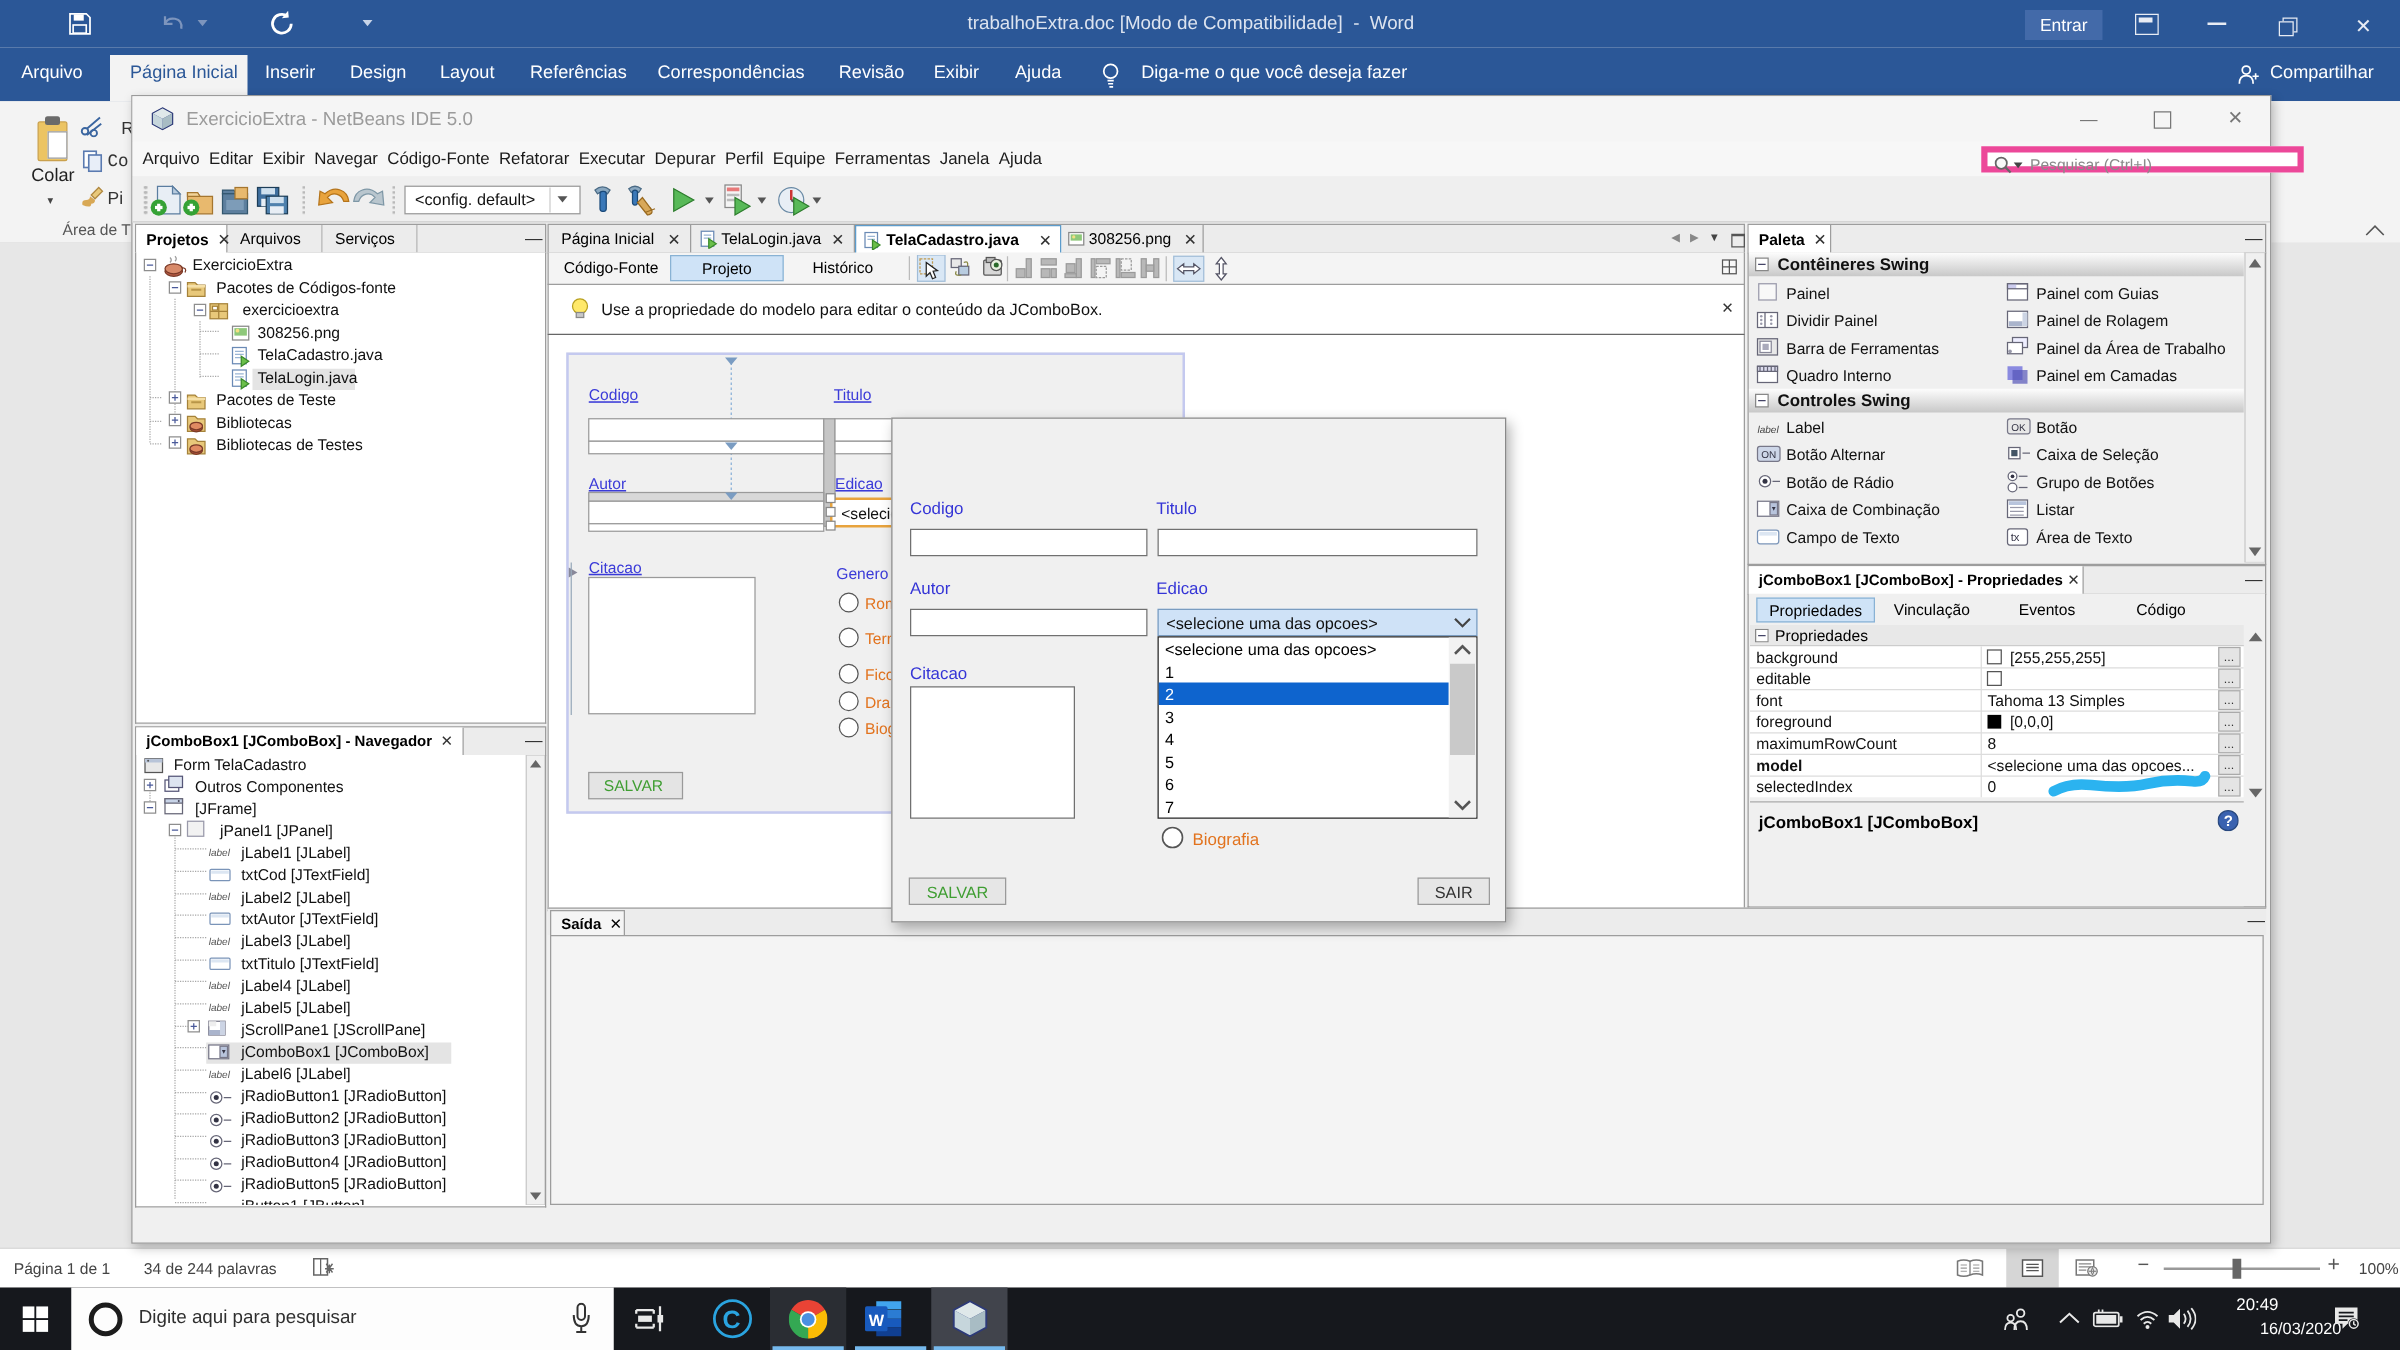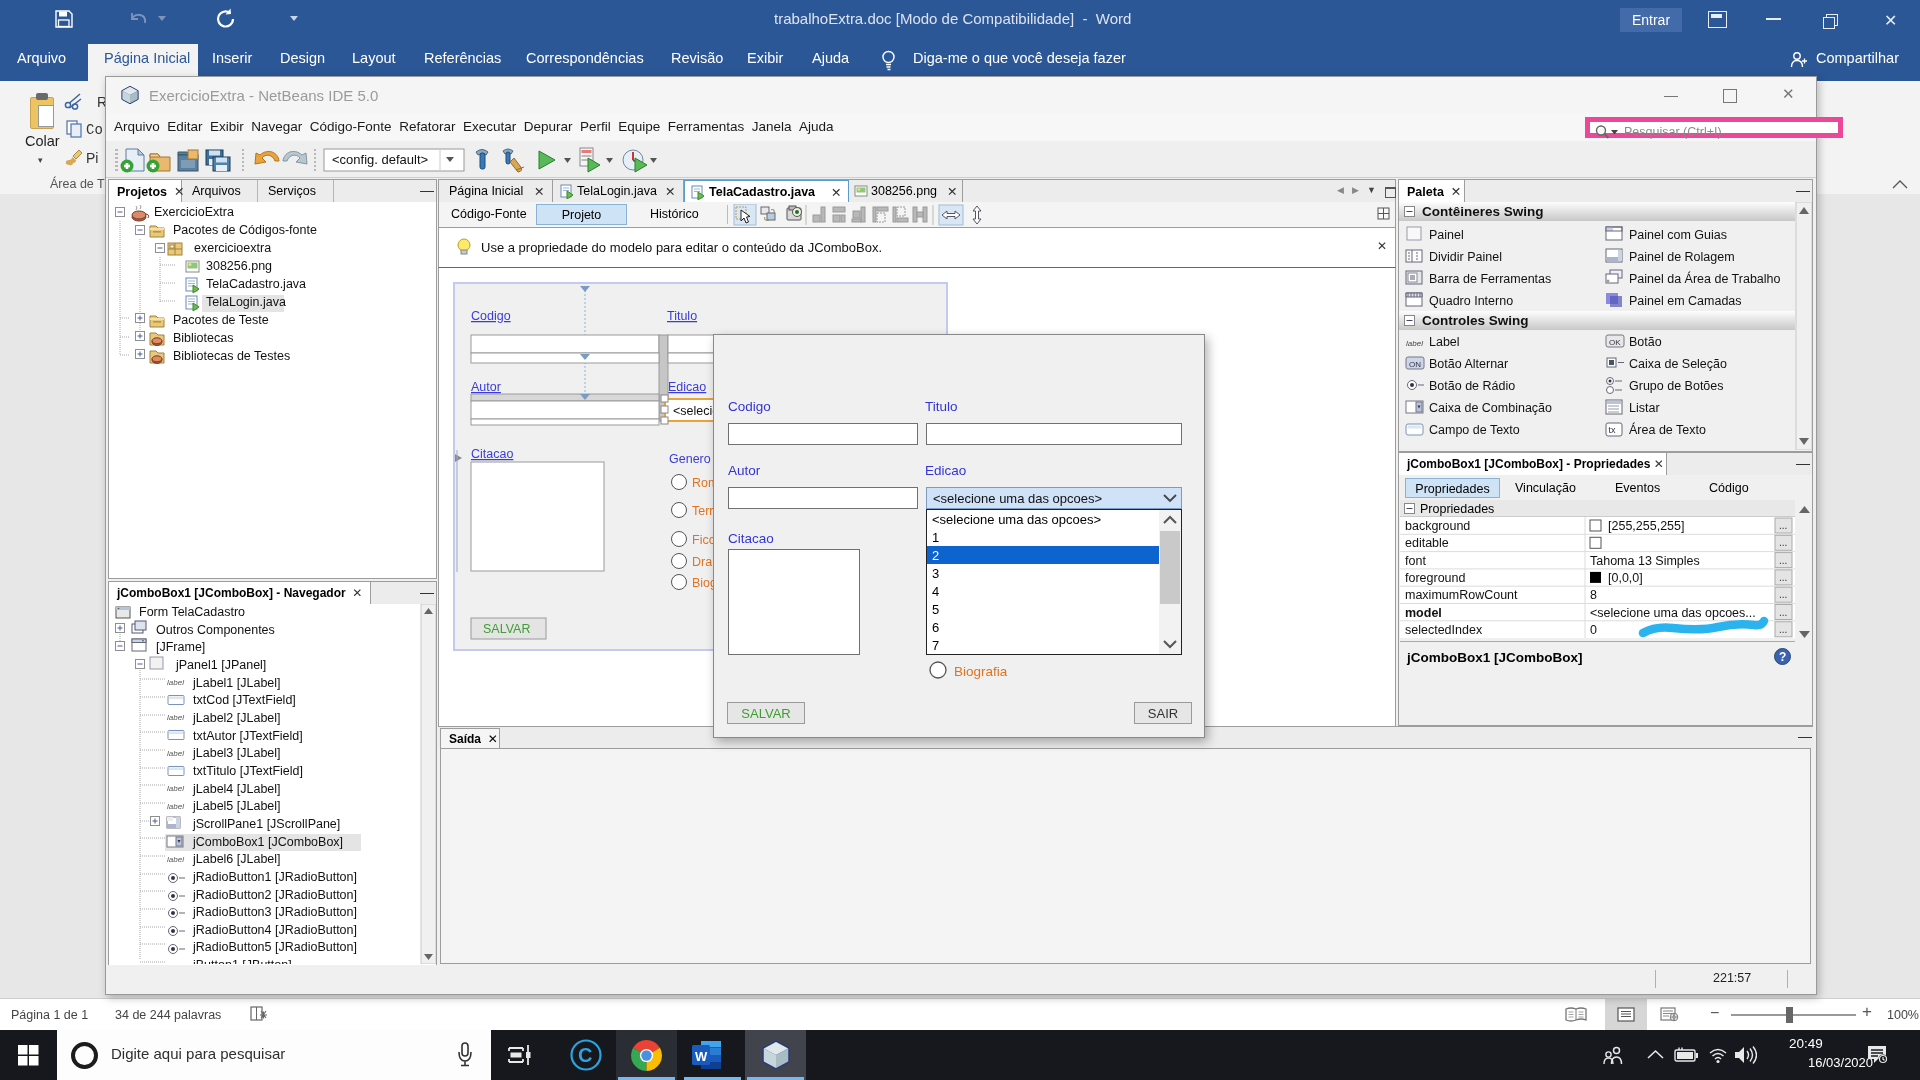--- a/index.html
+++ b/index.html
@@ -916,25 +916,20 @@
           <span class="abs" style="left:7px;top:8px;font-size:13.5px;font-weight:bold;">jComboBox1 [JComboBox]</span>
           <svg class="abs" style="left:374px;top:6px;" width="17" height="17">
               <circle cx="8.5" cy="8.5" r="8" fill="#3a62b0" stroke="#28487e"></circle>
               <text x="5" y="13" font-size="12" font-weight="bold" fill="#fff" font-family="Liberation Sans">?</text>
             </svg>
         </div>
       </div>
     </div>
   </div>
 
-  <div class="abs" style="left:0;top:888px;width:1710px;height:29px;background:#f0f0f0;font-size:12.5px;color:#222;">
-    <div class="abs" style="left:1549px;top:5px;width:1px;height:18px;background:#b0b0b0;"></div>
-    <span class="abs" style="left:1607px;top:6px;">221:57</span>
-    <div class="abs" style="left:1681px;top:5px;width:1px;height:18px;background:#b0b0b0;"></div>
-  </div>
 </div>
 
 <div class="abs bb" id="dlg" style="left:713px;top:334px;width:492px;height:404px;background:#f0f0f0;border:1px solid #898989;box-shadow:3px 4px 10px rgba(0,0,0,.3);">
 
 
   <span class="abs" style="left:14px;top:64px;font-size:13.5px;color:#3434d6;">Codigo</span>
   <span class="abs" style="left:211px;top:64px;font-size:13.5px;color:#3434d6;">Titulo</span>
   <span class="abs" style="left:14px;top:128px;font-size:13.5px;color:#3434d6;">Autor</span>
   <span class="abs" style="left:211px;top:128px;font-size:13.5px;color:#3434d6;">Edicao</span>
   <span class="abs" style="left:14px;top:196px;font-size:13.5px;color:#3434d6;">Citacao</span>

